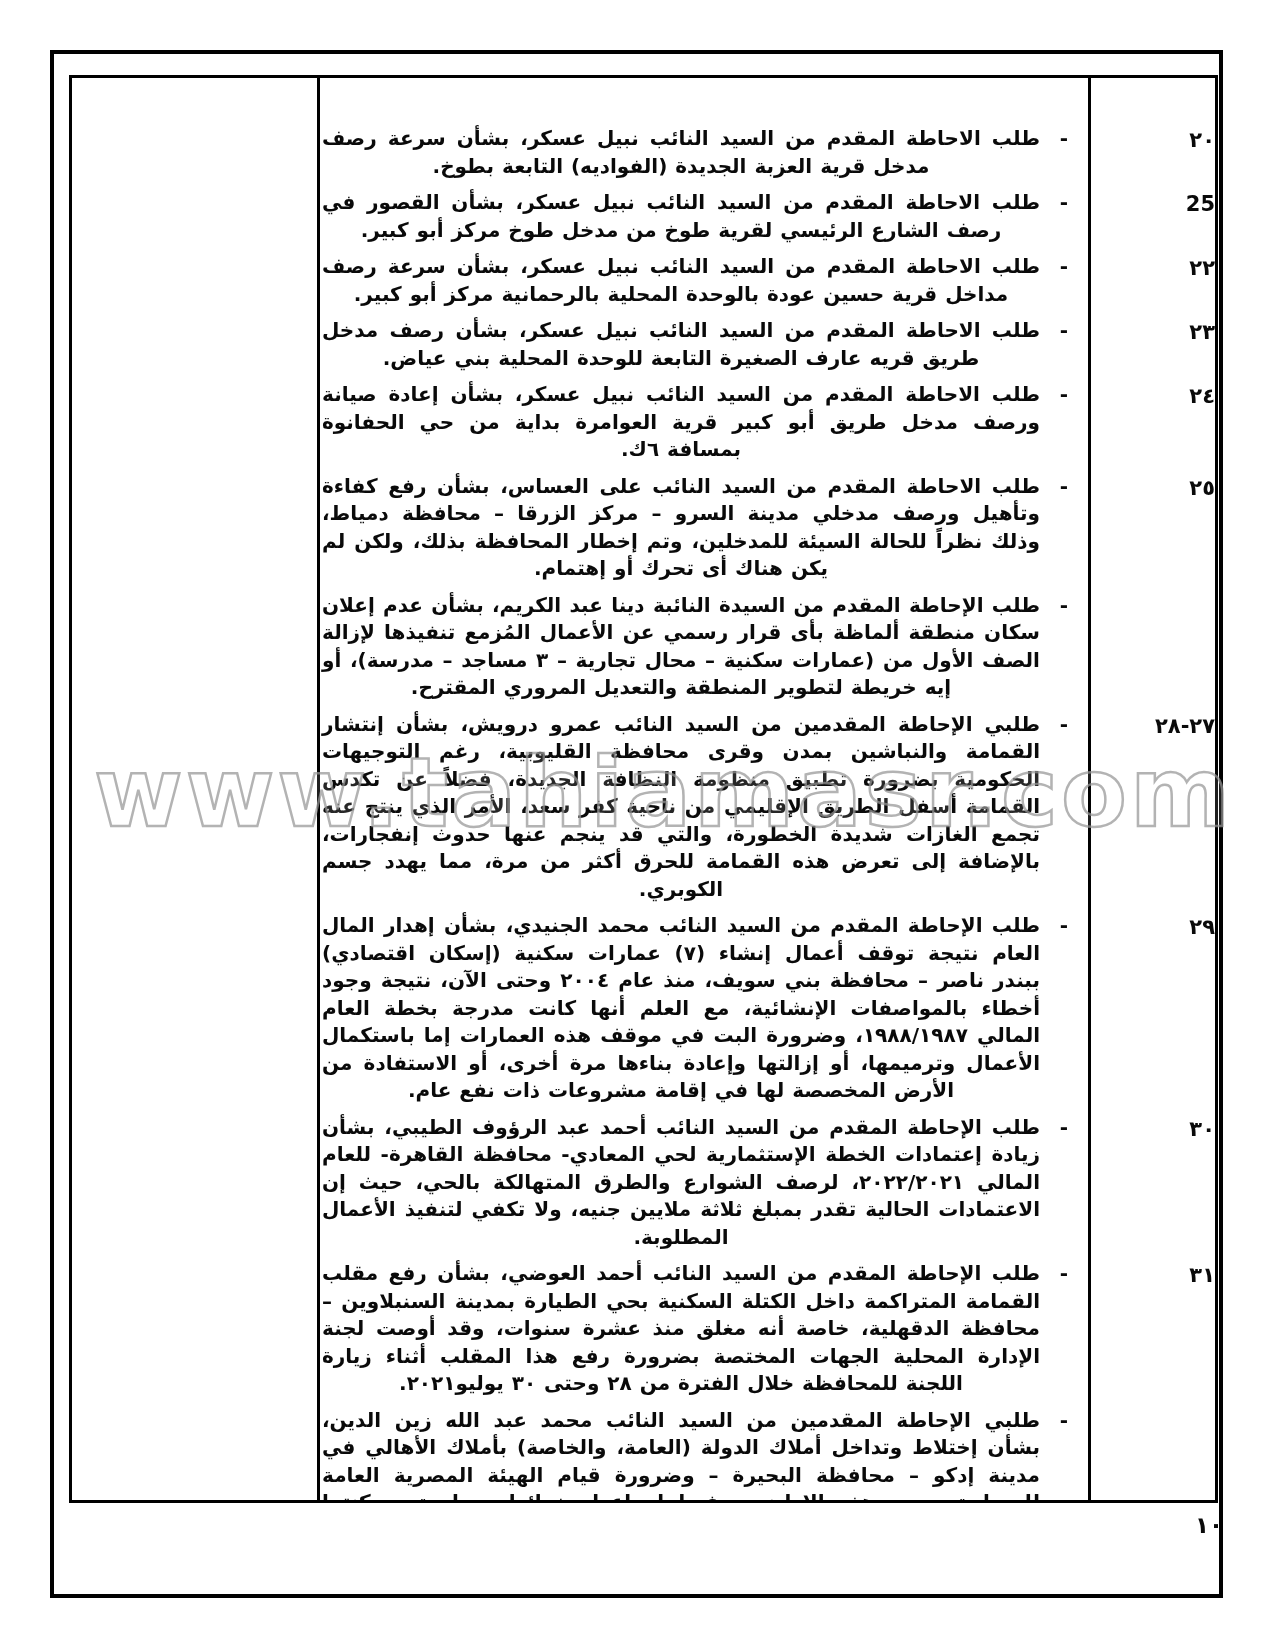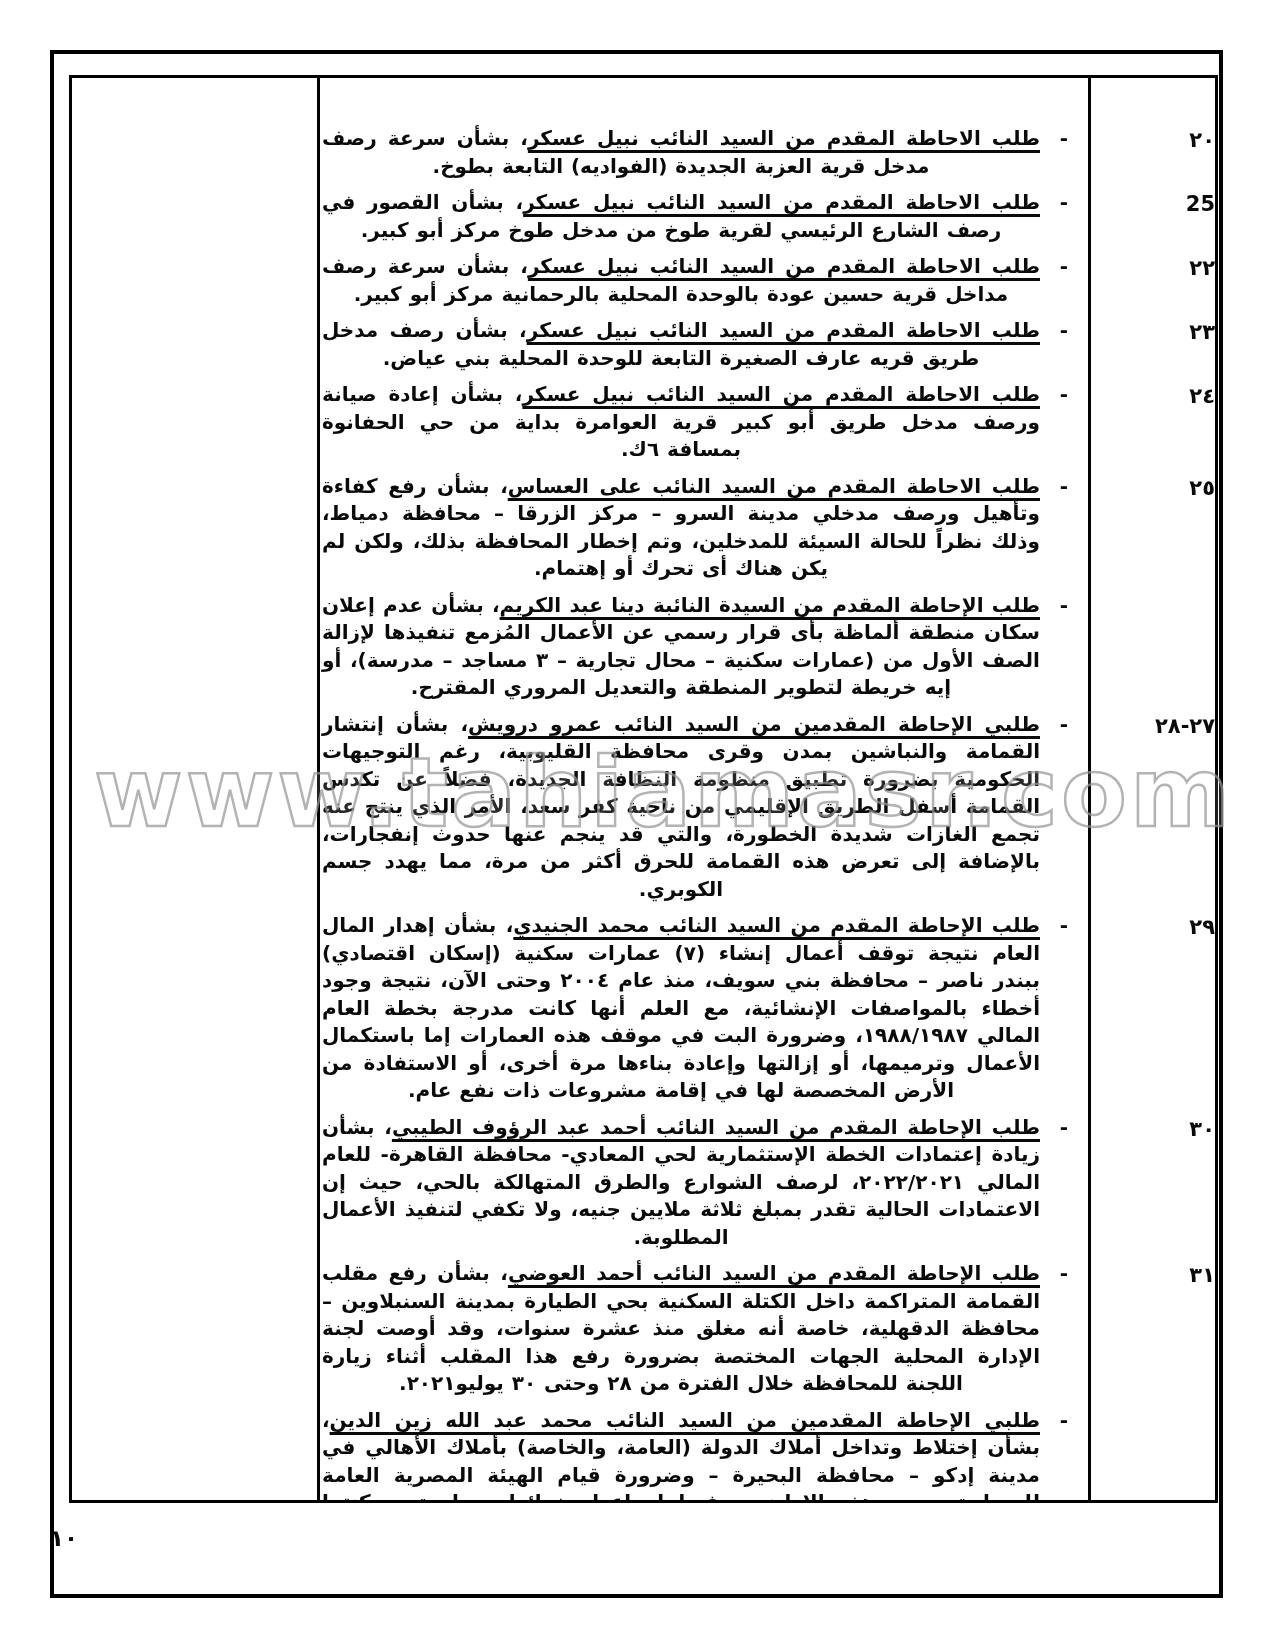--- a/index.html
+++ b/index.html
@@ -87,21 +87,20 @@
     direction: rtl;
     font-size: 20px;
     font-weight: 700;
     line-height: 27.5px;
     text-align: justify;
     text-align-last: center;
     padding-left: 2px;
     word-spacing: 1px;
   }
   .body .u {
-    text-decoration: underline;
     text-decoration-thickness: 2.5px;
     text-underline-offset: 5px;
   }
   .col-num {
     flex: 1;
     direction: rtl;
     text-align: right;
     font-size: 21px;
     font-weight: 700;
     line-height: 27px;
@@ -123,24 +122,23 @@
     -webkit-text-stroke: 2.5px rgba(150,150,150,0.72);
     z-index: 5;
     pointer-events: none;
     white-space: nowrap;
   }
   .page-number {
     position: absolute;
     left: 50px;
     top: 1512px;
     width: 1173px;
-    text-align: left;
+    text-align: right;
     font-size: 23px;
     font-weight: 700;
-    margin-top: 13px;
   }
 </style>
 </head>
 <body>
 
 <div class="page-frame"></div>
 
 <div class="requests-table">
   <div class="table-inner">
     <div class="column-divider divider-left"></div>

